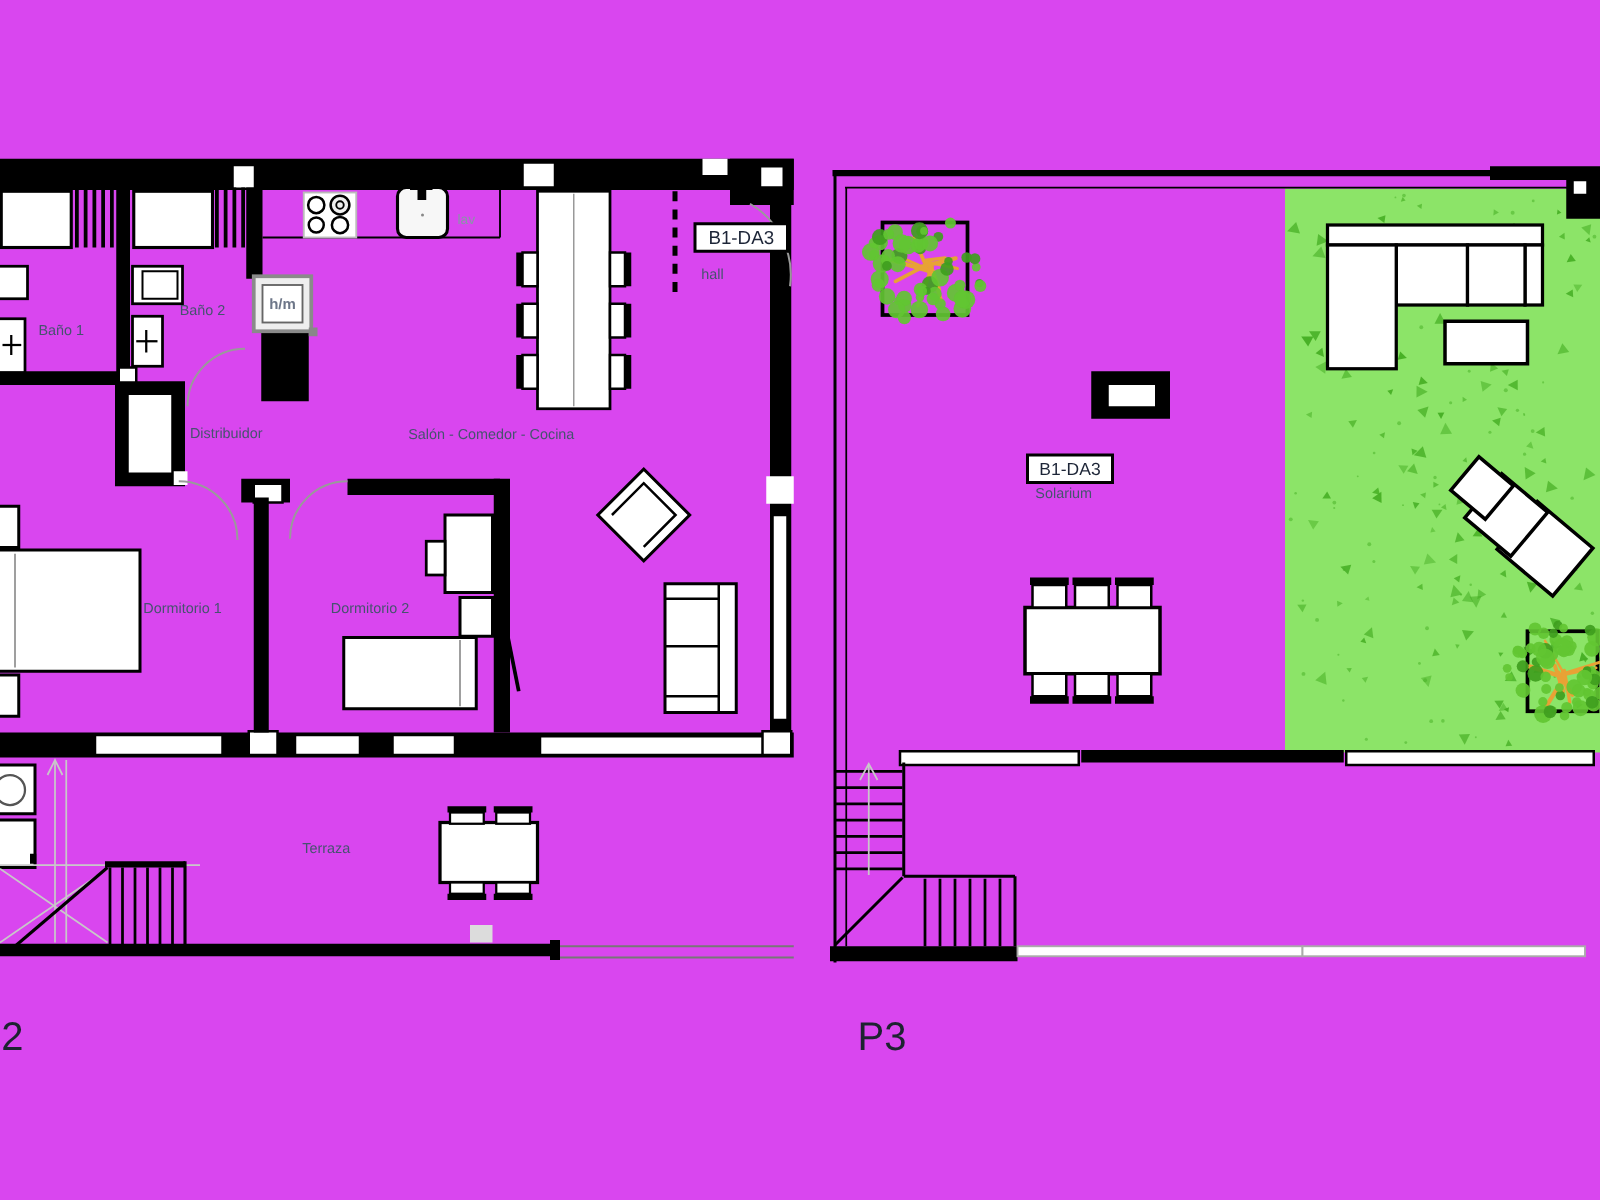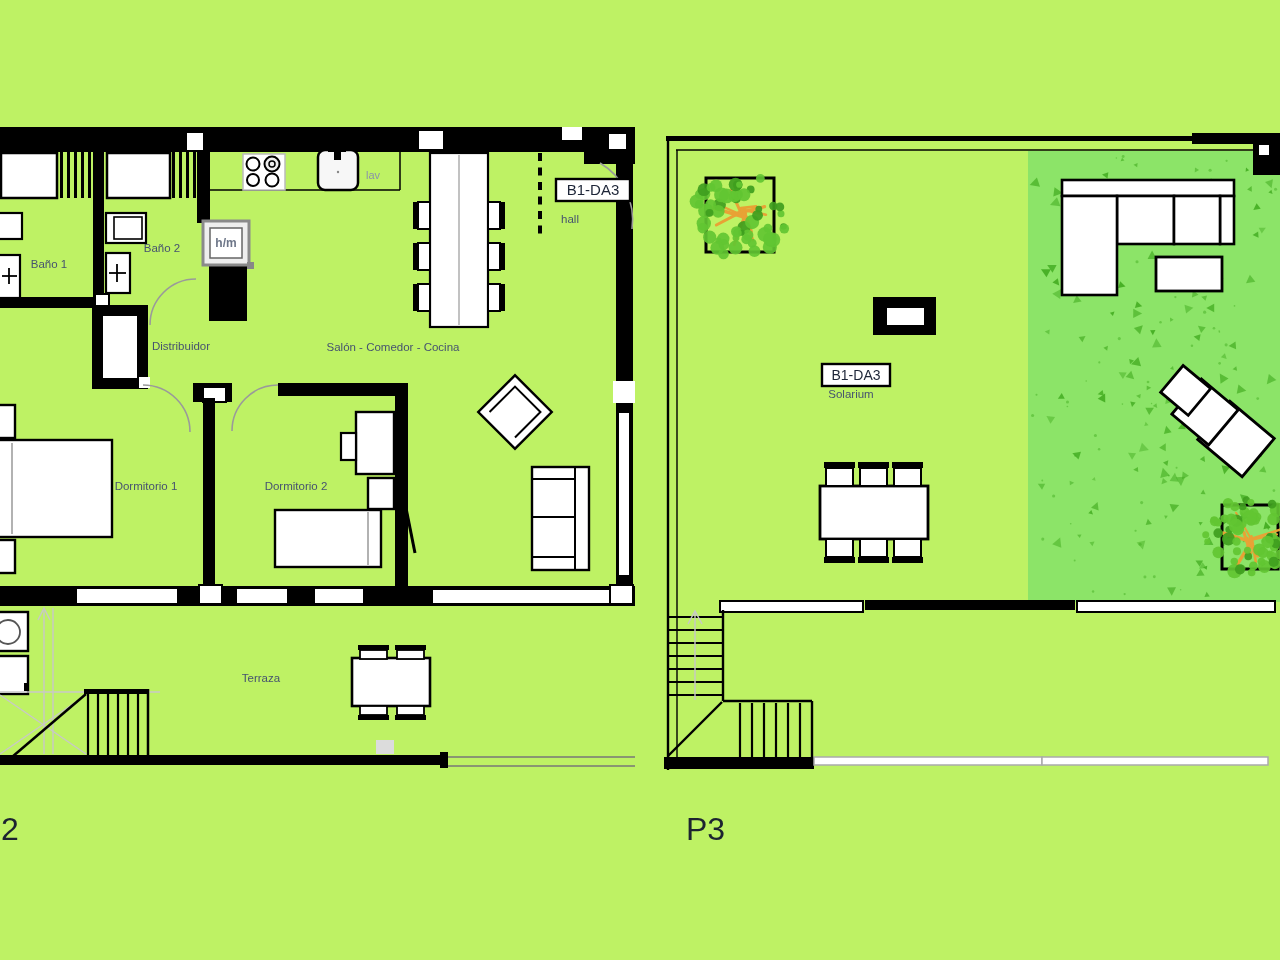--- a/index.html
+++ b/index.html
@@ -1,16 +1,16 @@
 <!DOCTYPE html>
 <html><head>
 <meta charset="utf-8">
 <style>
   html,body{margin:0;padding:0;background:#ffffff;}
-  #stage{width:1280px;height:960px;position:relative;background:#bef264;overflow:hidden;}
+  #stage{width:1280px;height:960px;position:relative;background:#d946ef;overflow:hidden;}
   svg{display:block;}
   text{font-family:"Liberation Sans","DejaVu Sans",sans-serif;}
   .room-label{font-size:11.5px;}
   .small-label{font-size:11px;}
   .hm-label{font-size:12px;font-weight:bold;}
   .tag-label{font-size:15px;}
   .tag-label-sm{font-size:14px;}
   .plan-id{font-size:32px;}
   .wall{fill:#000;}
   .thin{stroke:#000;fill:none;}

